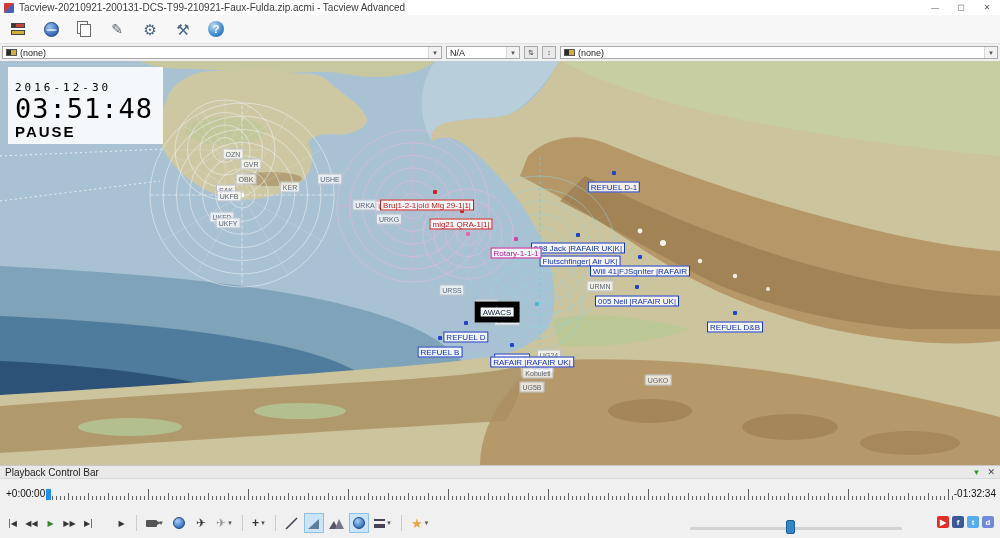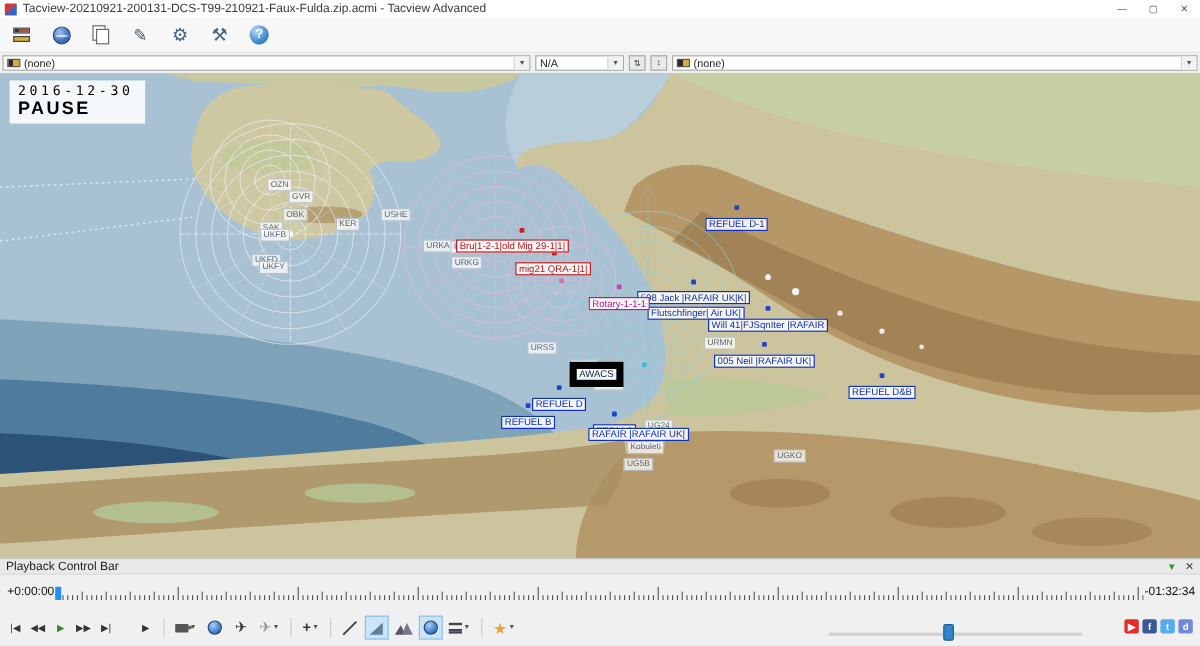--- a/index.html
+++ b/index.html
@@ -64,21 +64,21 @@
          font-size:8px; line-height:9px; padding:0 2px; cursor:pointer; }
   .lbl.airport { font-size:7px; color:#5a6474; background:rgba(255,255,255,.72);
                  border:1px solid rgba(120,130,150,.45); }
   .lbl.blue { color:#1030b8; border:1px solid #1030b8; background:rgba(255,255,255,.85); }
   .lbl.red  { color:#c01818; border:1px solid #c01818; background:rgba(255,255,255,.85);text-align:center; }
   .lbl.pink { color:#b81890; border:1px solid #b81890; background:rgba(255,255,255,.85); }
   .lbl.awacs { color:#15233c; border:6px solid #000000; background:rgba(255,255,255,.85); }
   .mk { position:absolute; width:4px; height:4px; transform:translate(-50%,-50%); border-radius:1px; }
 
   #hud { position:absolute; left:8px; top:6px; background:rgba(255,255,255,.88);
-         padding:2px 10px 4px 7px; color:#000; }
+         padding:14px 10px 4px 7px; color:#000; }
   #hud-date { font-family:"DejaVu Sans Mono", monospace; font-size:11px; letter-spacing:3px; }
   #hud-time { font-family:"DejaVu Sans Mono", monospace; font-size:27px; letter-spacing:1px; line-height:29px; }
   #hud-state { font-size:15px; font-weight:bold; letter-spacing:2px; }
 
   
   #pb-header { height:14px; background:#e9e9e9; border-top:1px solid #c6c6c6;
                border-bottom:1px solid #d8d8d8; display:flex; align-items:center;
                font-size:10px; color:#222; padding:0 5px; gap:17px; }
   #pb-header .hdr-icons { margin-left:auto; display:flex; gap:7px; align-items:center; }
   .pin-glyph { color:#2e9b2e; font-size:8px; }
@@ -384,20 +384,21 @@
         <div class="lbl blue" style="left: 440px; top: 291px;">REFUEL B</div>
         <div class="lbl blue" style="left: 512px; top: 298px;">FTGM-2</div>
         <div class="lbl blue" style="left: 532px; top: 301px;">RAFAIR |RAFAIR UK|</div>
         <div class="lbl red" style="left: 427px; top: 144px;">Bru|1-2-1|old Mig 29-1|1|</div>
         <div class="lbl red" style="left: 461px; top: 163px;">mig21 QRA-1|1|</div>
         <div class="lbl pink" style="left: 516px; top: 192px;">Rotary-1-1-1</div>
         <div class="lbl awacs" style="left: 497px; top: 251px;">AWACS</div>
       </div>
     <div id="hud">
       <div id="hud-date">2016-12-30</div>
+      <div id="hud-time">03:51:48</div>
       <div id="hud-state">PAUSE</div>
     </div>
   </div>
 
   <div id="pb-header">
     <span>Playback Control Bar</span>
     <span class="hdr-icons">
       <span class="pin-glyph">▼</span>
       <span class="close-glyph">✕</span>
     </span>

